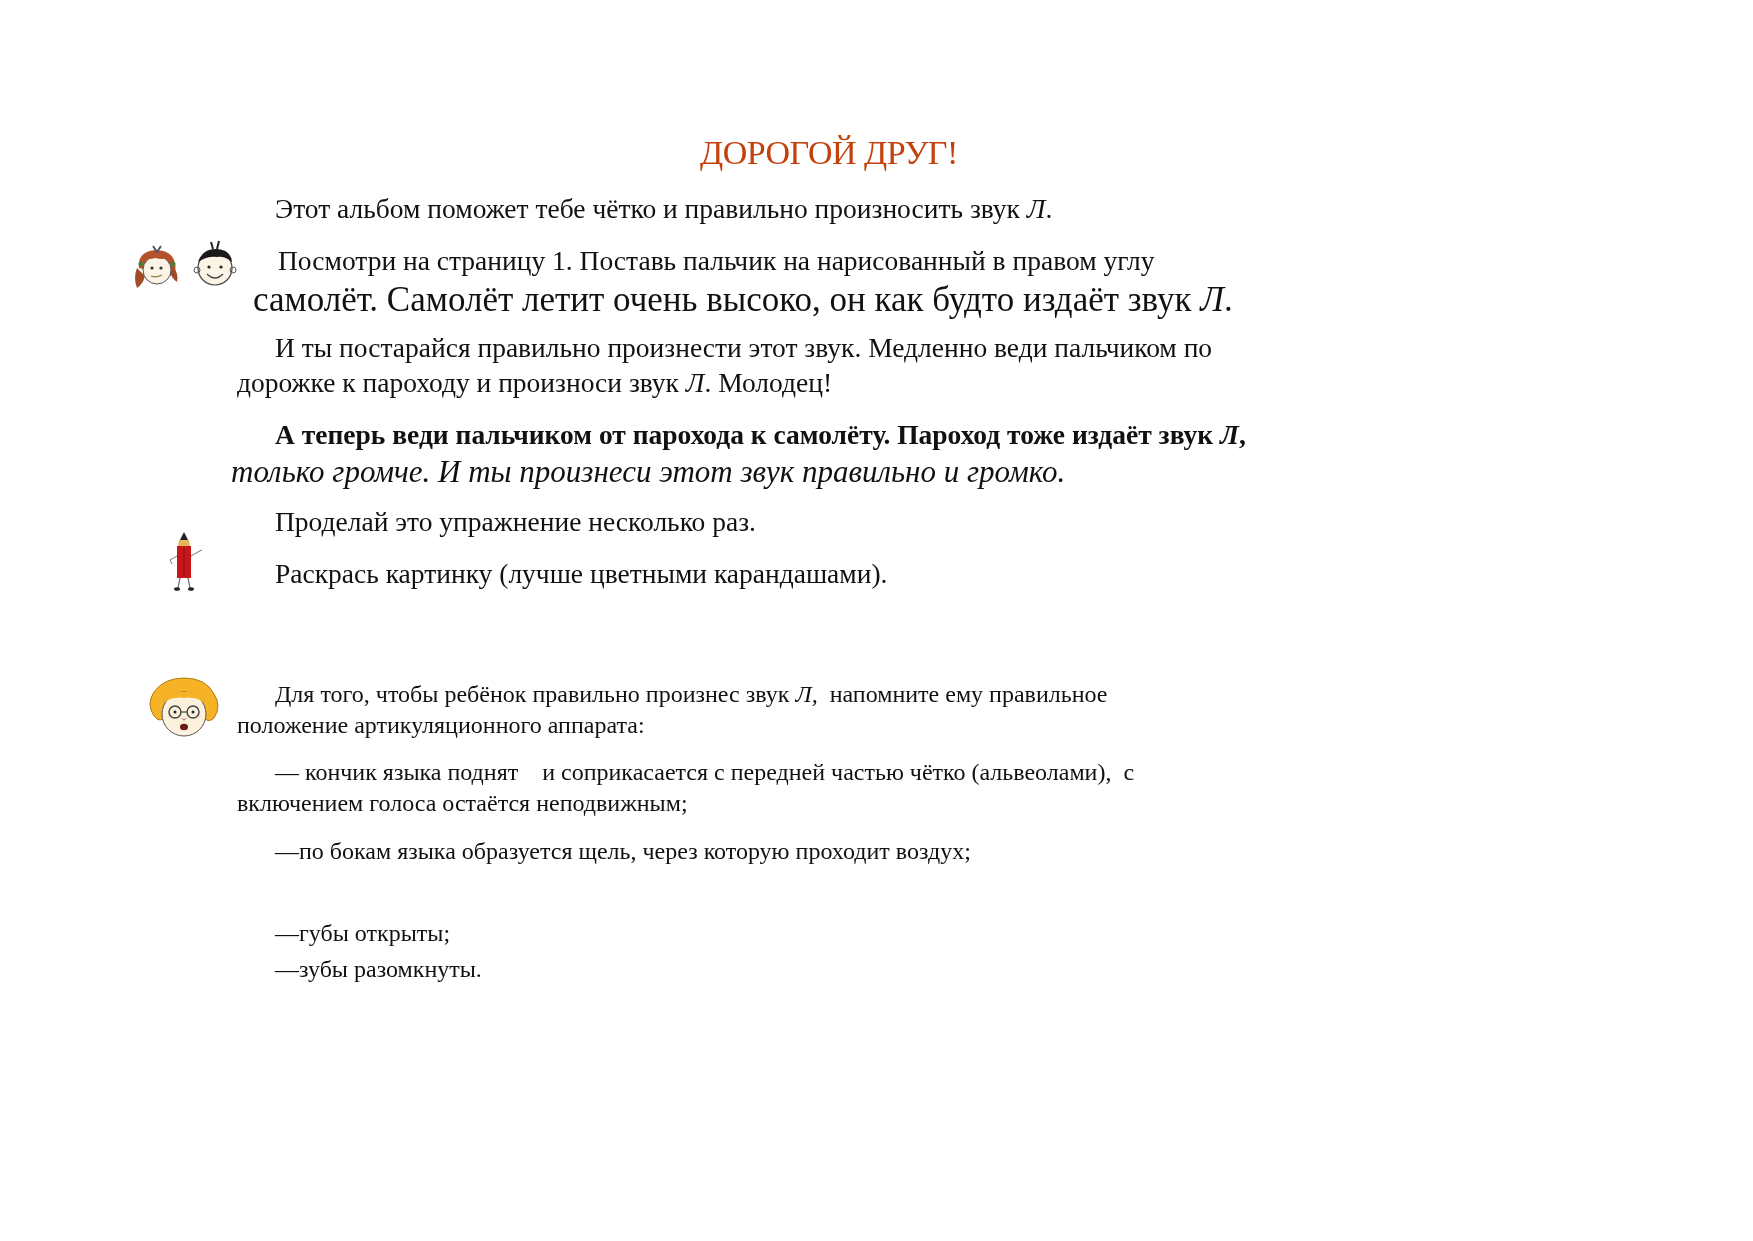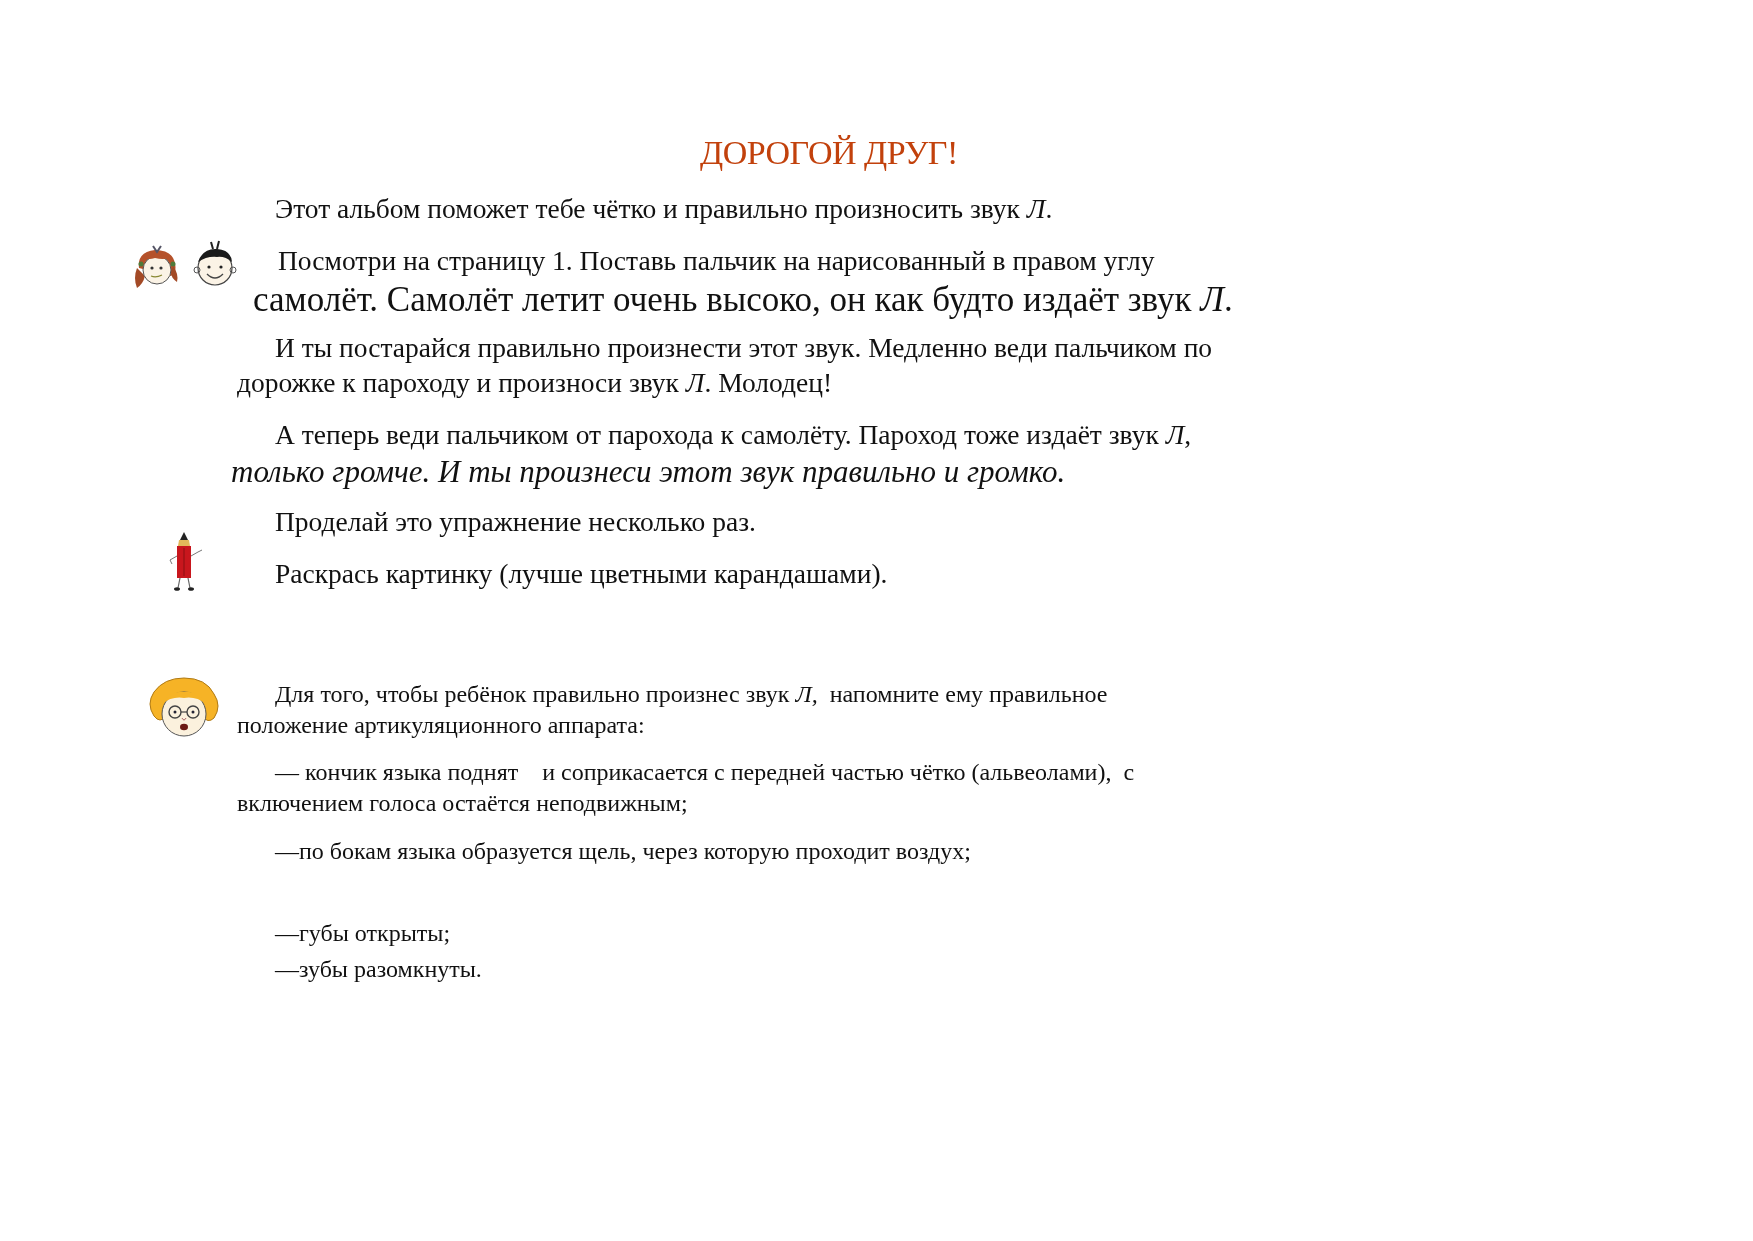--- a/index.html
+++ b/index.html
@@ -28,21 +28,21 @@
     <span>самолёт. Самолёт летит очень высоко, он как будто издаёт звук </span><i>Л</i><span>.</span>
   </div>
 
   <div class="line" style="left:275px; top:332px; font-size:27.5px;text-align:right;">
     <span>И ты постарайся правильно произнести этот звук. Медленно веди пальчиком по</span>
   </div>
   <div class="line" style="left:237px; top:367px; font-size:27.5px;">
     <span>дорожке к пароходу и произноси звук </span><i>Л</i><span>. Молодец!</span>
   </div>
 
-  <div class="line" style="left:275px; top:419px; font-size:27.5px;">
+  <div class="line" style="left:275px; top:419px; font-size:27.5px;font-weight:bold;">
     <span>А теперь веди пальчиком от парохода к самолёту. Пароход тоже издаёт звук </span><i>Л</i><span>,</span>
   </div>
   <div class="line" style="left:231px; top:454px; font-size:31px;font-style:italic;">
     <span>только громче. И ты произнеси этот звук правильно и громко.</span>
   </div>
 
   <div class="line" style="left:275px; top:506px; font-size:27.5px;">
     <span>Проделай это упражнение несколько раз.</span>
   </div>
   <div class="line" style="left:275px; top:558px; font-size:27.5px;">

